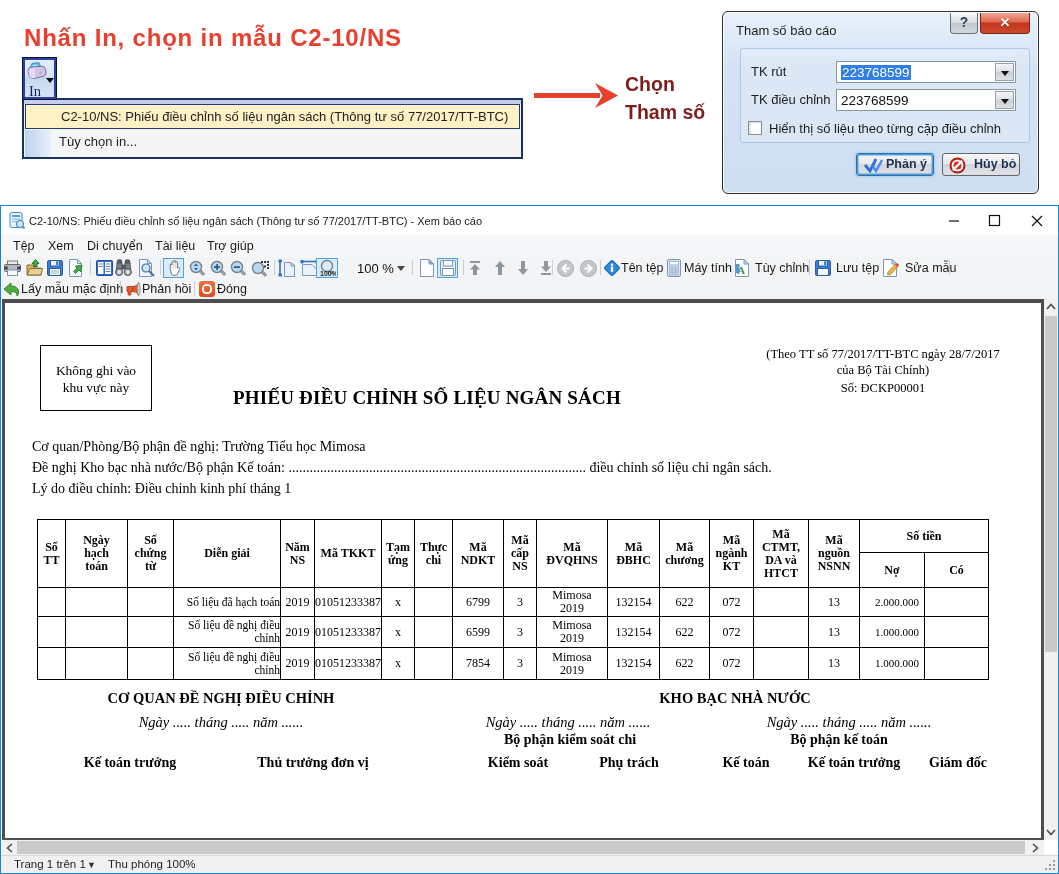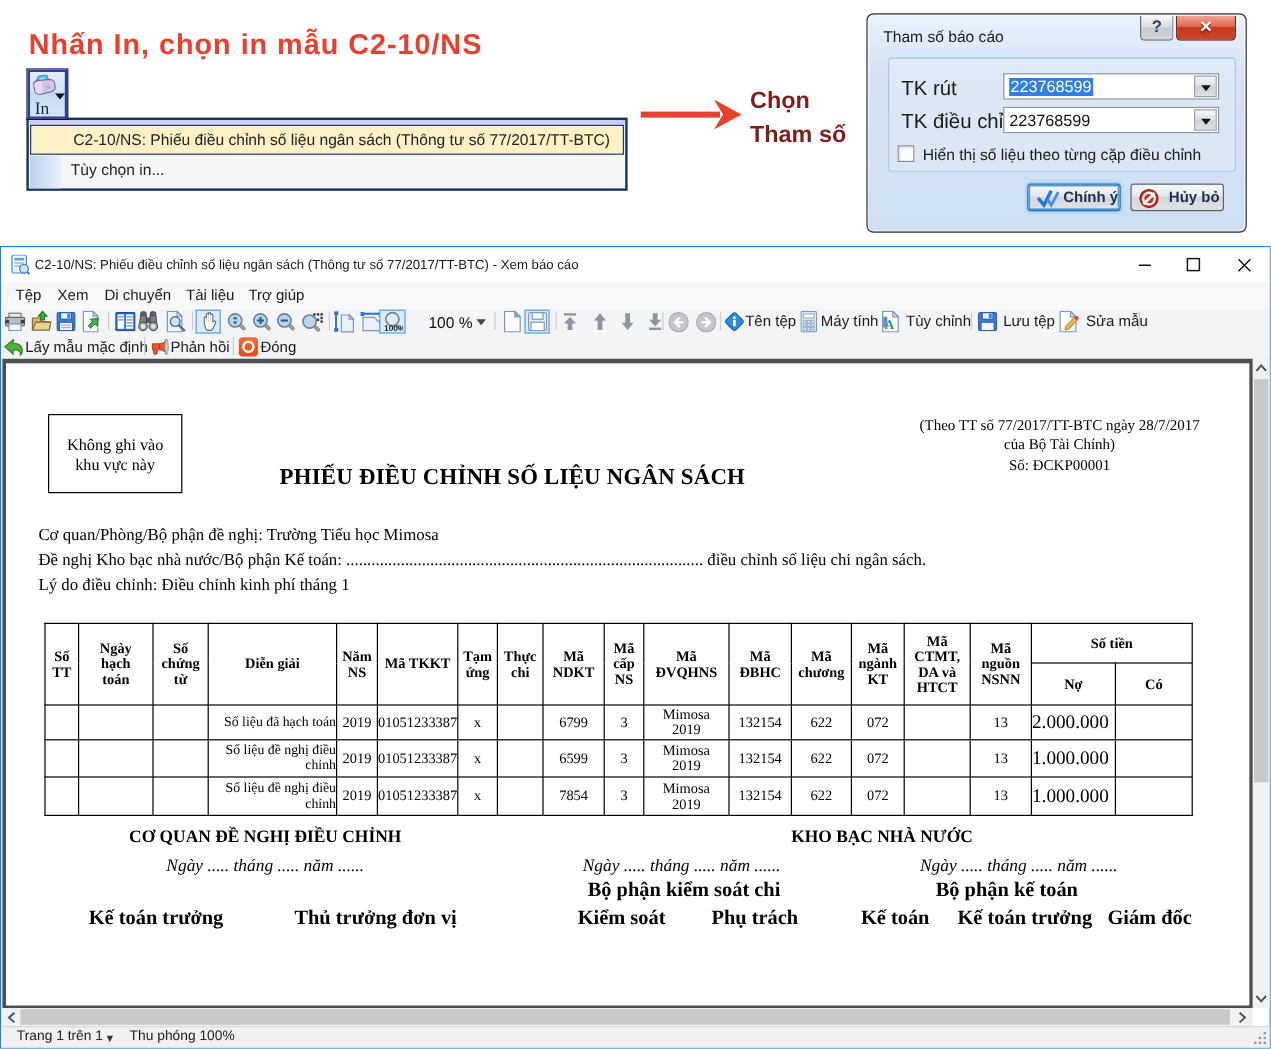--- a/index.html
+++ b/index.html
@@ -23,21 +23,21 @@
 
 
 #dlg { left:722px; top:11px; width:317px; height:183px; border-radius:6px;
   border:1px solid #30302f; background:linear-gradient(#e9f2fc,#d3e2f4 30%,#cfdff2); box-shadow:inset 0 0 0 1px rgba(255,255,255,.75); }
 #dlgtitle { left:13px; top:11px; font-size:13px; color:#1c1c1c; }
 #helpbtn { left:227px; top:1px; width:28px; height:21px; border:1px solid #707070; border-top:none; border-radius:0 0 4px 4px;
   background:linear-gradient(#f8f9fa,#d7dbe0 48%,#c3c9cf 52%,#d3d8dd); color:#30415a; font-weight:bold; font-size:14px; text-align:center; line-height:19px;}
 #closebtn { left:257px; top:1px; width:50px; height:21px; border:1px solid #7e2419; border-top:none; border-radius:0 0 4px 4px;
   background:linear-gradient(#f0a492,#dd6a50 45%,#c4361c 50%,#c94a2e); color:#fff; font-weight:bold; font-size:13px; text-align:center; line-height:19px; text-shadow:0 1px 1px #7e2419;}
 #grp { left:17px; top:36px; width:290px; height:95px; border:1px solid #adc8e2; border-radius:3px; background:rgba(255,255,255,.22); }
-.dlab { font-size:17px; color:#1b1b1b; }
+.dlab { font-size:13px; color:#1b1b1b; }
 .combo { position:absolute; width:180px; height:22px; background:#fff; border:1px solid #8795a5; }
 .combo .val { position:absolute; left:4px; top:2.5px; font-size:13.5px; color:#101010; }
 .combo .sel { background:#2f7fe8; color:#fff; padding:0 1px; }
 .combo .btn { position:absolute; right:1px; top:1px; width:19px; height:18px; border:1px solid #98a0ac;
   background:linear-gradient(#f4f5f6,#dfe2e6 45%,#ccd1d7 50%,#dde1e5); }
 .combo .btn:after { content:""; position:absolute; left:5px; top:7px; border:4px solid transparent; border-top:5px solid #101010; }
 #chk { left:25px; top:109px; width:14px; height:14px; background:#fff; border:1px solid #8e8e8e; box-shadow:inset 1px 1px 2px #cfd7df; }
 #chklab { left:46px; top:109px; font-size:13px; color:#1b1b1b; }
 .dbtn { position:absolute; top:141px; width:78px; height:23px; border:1px solid #5e666e; border-radius:3px;
   background:linear-gradient(#f7f8f8,#e6e8ea 45%,#d2d6da 50%,#dfe2e5); font-size:12.5px; font-weight:bold; color:#1c2f52; }
@@ -76,25 +76,25 @@
 #mauso .b2 { font-size:12.5px; line-height:15.5px; }
 #mauso .b3 { font-size:12.5px; margin-top:3px;}
 #doctitle { left:228px; top:84px; width:600px; text-align:left; font-size:19px; font-weight:bold; letter-spacing:.2px; }
 .docline { position:absolute; left:27px; font-size:14px; }
 
 
 #rtable { left:32px; top:216px; border-collapse:collapse; }
 #rtable td { border:1px solid #000; font-size:12px; text-align:center; vertical-align:middle; padding:0; line-height:13px; }
 #rtable .hd { font-weight:bold; }
 #rtable .dg { text-align:right; padding-left:2px; font-size:11.5px; }
-#rtable .amt { text-align:right; padding-right:5px; font-size:16px; }
+#rtable .amt { text-align:right; padding-right:5px; font-size:11px; }
 
 
 .f { position:absolute; text-align:center; white-space:nowrap; }
-.fb { font-weight:bold; font-size:17px; }
+.fb { font-weight:bold; font-size:14px; }
 .fi { font-style:italic; font-size:14.5px; }
 </style>
 </head>
 <body>
 <div id="stage">
   <div id="redhead" class="abs">Nhấn In, chọn in mẫu C2-10/NS</div>
 
   <div id="inbtn" class="abs">
     <svg class="abs" style="left:3px;top:4px" width="22" height="18" viewBox="0 0 22 18">
       <path d="M4 6 L6 1.5 L13 0.5 L14.5 4.5 Z" fill="#5bc4f0" stroke="#2a7ab8" stroke-width="0.8"></path>
@@ -137,21 +137,21 @@
       <span class="val">223768599</span>
       <span class="btn"></span>
     </div>
     <div id="chk" class="abs"></div>
     <div id="chklab" class="abs">Hiển thị số liệu theo từng cặp điều chỉnh</div>
     <div id="okbtn" class="dbtn">
       <svg class="abs" style="left:6px;top:3px" width="20" height="17" viewBox="0 0 20 17">
         <path d="M2 8 L7 14 L13 2" fill="none" stroke="#2a72d8" stroke-width="2.8"></path>
         <path d="M10 9 L13 14 L19 3" fill="none" stroke="#4a8ce8" stroke-width="2.4"></path>
       </svg>
-      <span style="left:29px">Chính ý</span>
+      <span style="left:29px">Phản ý</span>
     </div>
     <div id="cancelbtn" class="dbtn">
       <svg class="abs" style="left:6px;top:3px" width="17" height="17" viewBox="0 0 16 16">
         <circle cx="8" cy="8" r="7" fill="#d42a1e" stroke="#9c1a10"></circle>
         <circle cx="8" cy="8" r="4.6" fill="none" stroke="#fff" stroke-width="1.8"></circle>
         <rect x="1.8" y="6.9" width="12.4" height="2.2" fill="#fff" transform="rotate(-45 8 8)"></rect>
       </svg>
       <span style="left:31px">Hủy bỏ</span>
     </div>
   </div>

